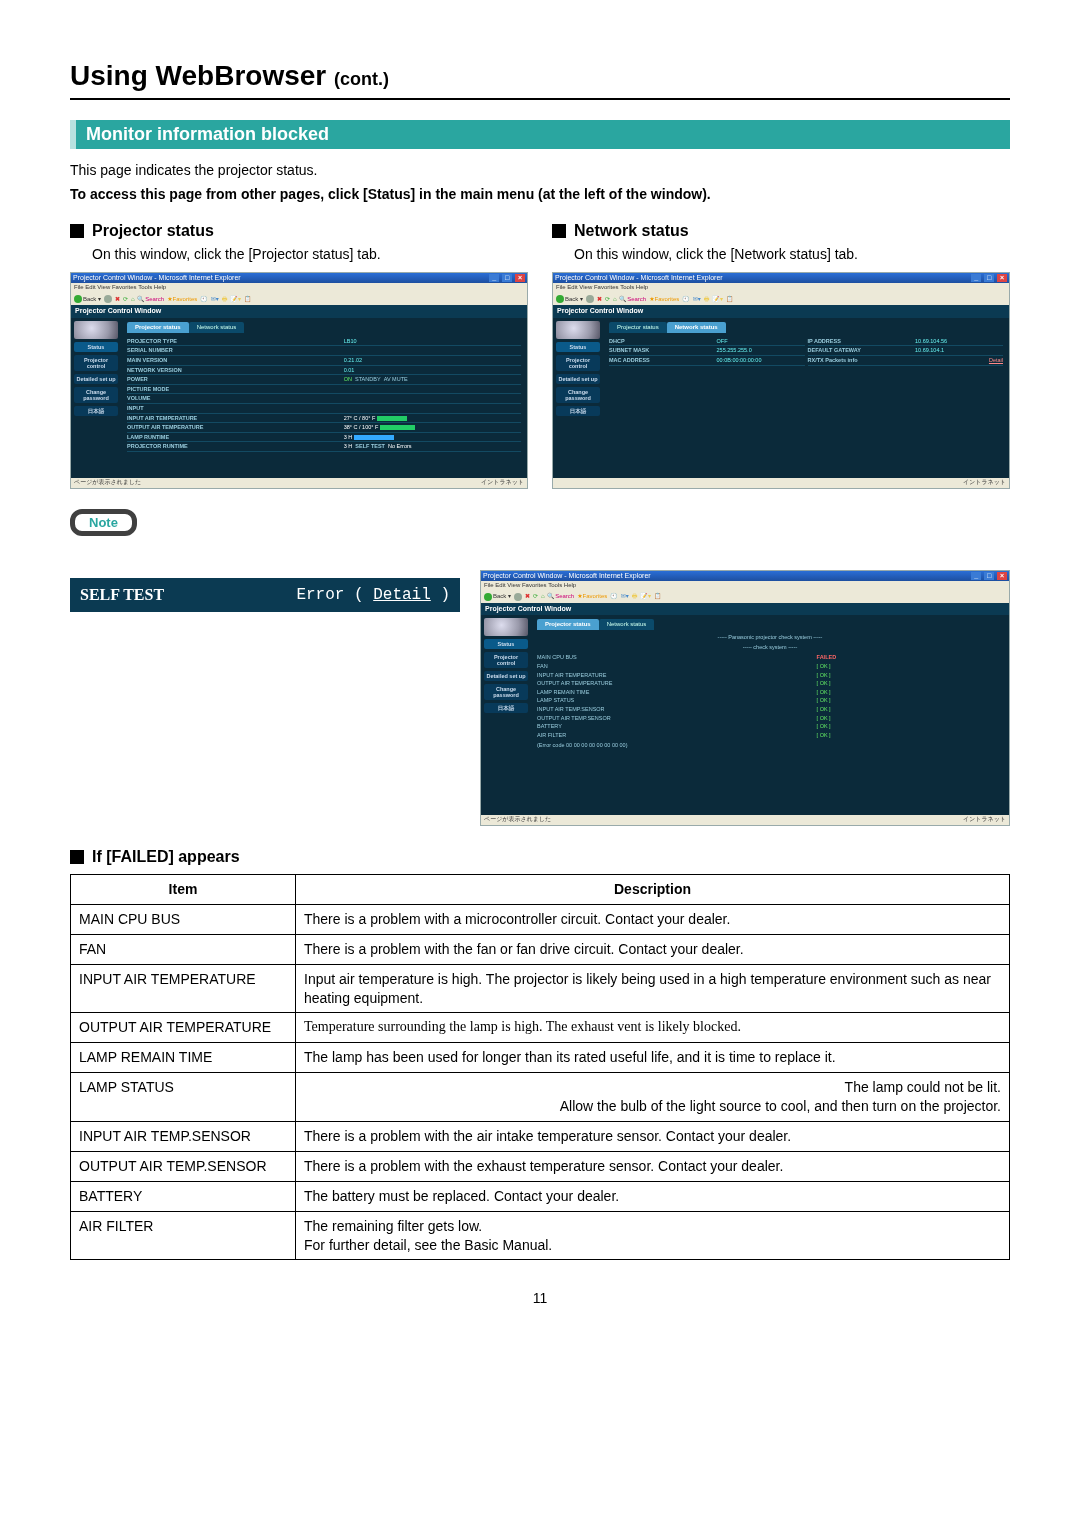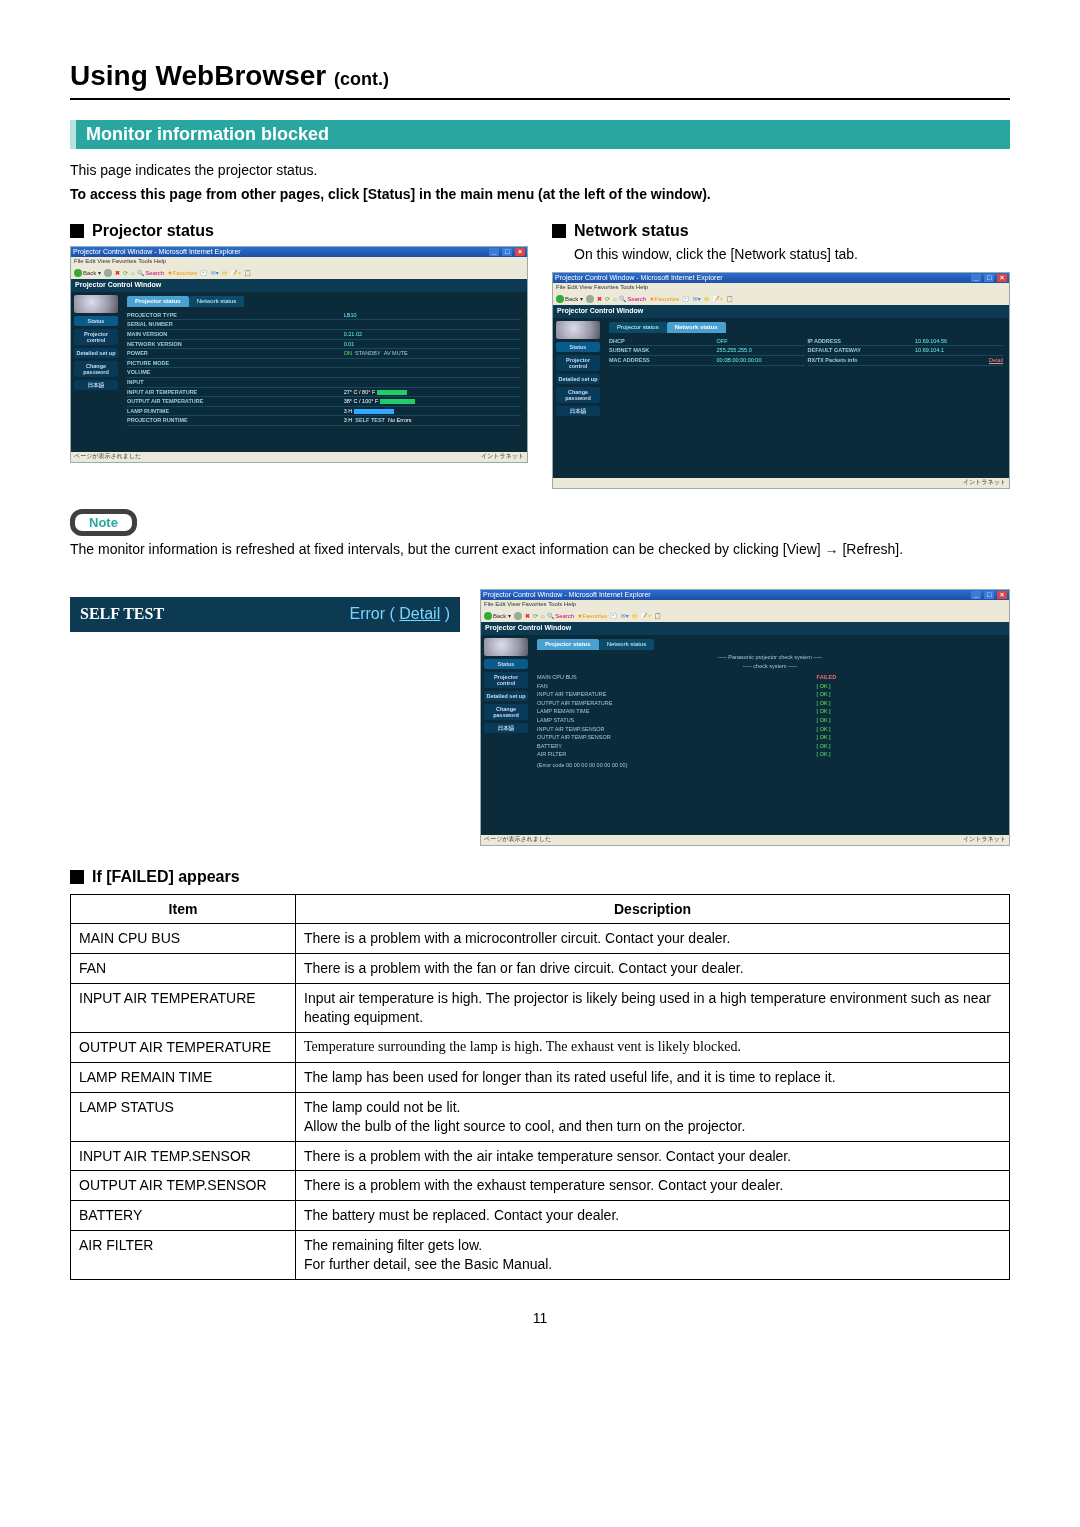--- a/index.html
+++ b/index.html
@@ -54,21 +54,21 @@
   .bar { display:inline-block; height:5px; background:#2c6; vertical-align:middle; }
   .bar.blue { background:#3af; }
   .net-right { display:flex; gap:3px; }
   .netcol { flex:1; }
   .link-detail { color:#f88; text-decoration:underline; font-size:5.5px; float:right; }
   .statusbar { background:#ece9d8; color:#333; font-size:6px; padding:1px 3px; display:flex; justify-content:space-between; height:10px; }
 
   
   .selftest-strip { width: 390px; background:#0b3a52; color:#fff; padding:6px 10px; display:flex; justify-content:space-between; align-items:center; font-size:16px; margin-top:8px; }
   .selftest-strip .st-left { font-weight:bold; font-family: 'Times New Roman', serif; }
-  .selftest-strip .st-right { color:#7dd3fc; font-family:Liberation Sans, sans-serif; }
+  .selftest-strip .st-right { color:#ffffff; font-family:Liberation Mono, monospace; }
   .selftest-strip .st-right .detail { text-decoration:underline; }
 
   
   .note-row { margin-top: 20px; }
   .note-pill { display:inline-block; border:5px solid #404040; color:#2aa6a0; font-weight:bold; border-radius:12px; padding:1px 14px; font-size:13px; margin-bottom:4px; }
 
   
   .err-row { display:flex; padding:1px 0; }
   .err-row .lbl { width:60%; color:#9cd; font-size:5.5px;}
   .err-row .ok { color:#6e6; font-size:5.5px;}
@@ -100,20 +100,21 @@
 <div class="body-text">This page indicates the projector status.</div>
 <div class="body-text bold">To access this page from other pages, click [Status] in the main menu (at the left of the window).</div>
 
 <div class="two-col">
 
   <div class="col">
     <div class="sub-head">
       <span class="square"></span>
       <span>Projector status</span>
     </div>
+    <div class="sub-text">On this window, click the [Projector status] tab.</div>
 
     <div class="mockwin">
       <div class="titlebar">
         <span>Projector Control Window - Microsoft Internet Explorer</span>
         <span class="winbtns">
           <span class="min">_</span>
           <span class="max">□</span>
           <span class="close">×</span>
         </span>
       </div>
@@ -293,21 +294,20 @@
       <div class="statusbar">
         <span></span>
         <span>イントラネット</span>
       </div>
     </div>
   </div>
 </div>
 
 <div class="note-row">
   <div class="note-pill">Note</div>
-  <div class="body-text">The monitor information is refreshed at fixed intervals, but the current exact information can be checked by clicking [View] → [Refresh].</div>
 </div>
 
 <div class="detail-block">
   <div class="detail-left">
     <div class="selftest-strip">
       <span class="st-left">SELF TEST</span>
       <span class="st-right">
         <span>Error ( </span><span class="detail">Detail</span><span> )</span>
       </span>
     </div>
@@ -438,21 +438,21 @@
       <tr>
         <td>OUTPUT AIR TEMPERATURE</td>
         <td style="white-space: pre-line; font-family: Liberation Serif, serif;">Temperature surrounding the lamp is high. The exhaust vent is likely blocked.</td>
       </tr>
       <tr>
         <td>LAMP REMAIN TIME</td>
         <td style="white-space: pre-line; margin-top: 24px;">The lamp has been used for longer than its rated useful life, and it is time to replace it.</td>
       </tr>
       <tr>
         <td>LAMP STATUS</td>
-        <td style="white-space: pre-line;">The lamp could not be lit.
+        <td style="white-space: pre-line; text-align: right;">The lamp could not be lit.
 Allow the bulb of the light source to cool, and then turn on the projector.</td>
       </tr>
       <tr>
         <td>INPUT AIR TEMP.SENSOR</td>
         <td style="white-space: pre-line;">There is a problem with the air intake temperature sensor. Contact your dealer.</td>
       </tr>
       <tr>
         <td>OUTPUT AIR TEMP.SENSOR</td>
         <td style="white-space: pre-line;">There is a problem with the exhaust temperature sensor. Contact your dealer.</td>
       </tr>

